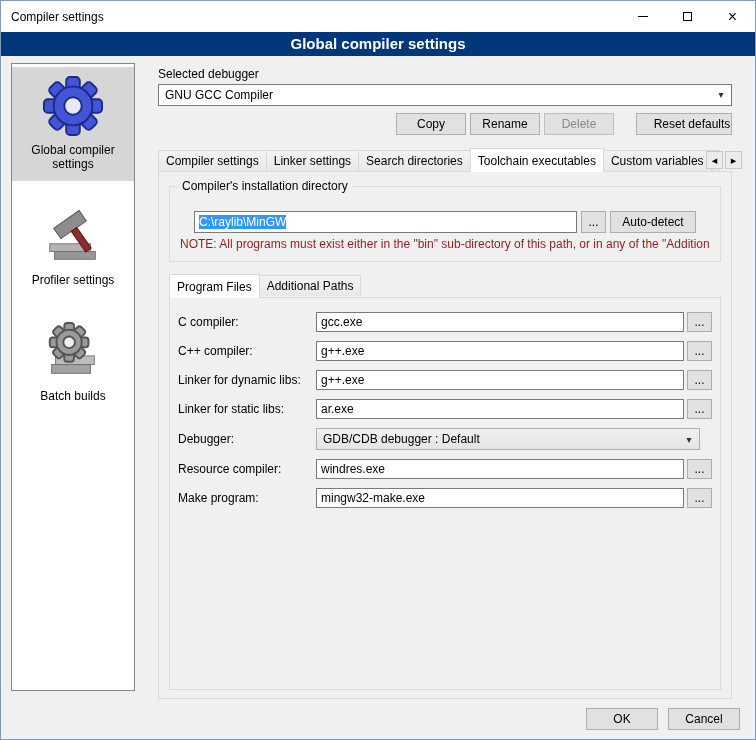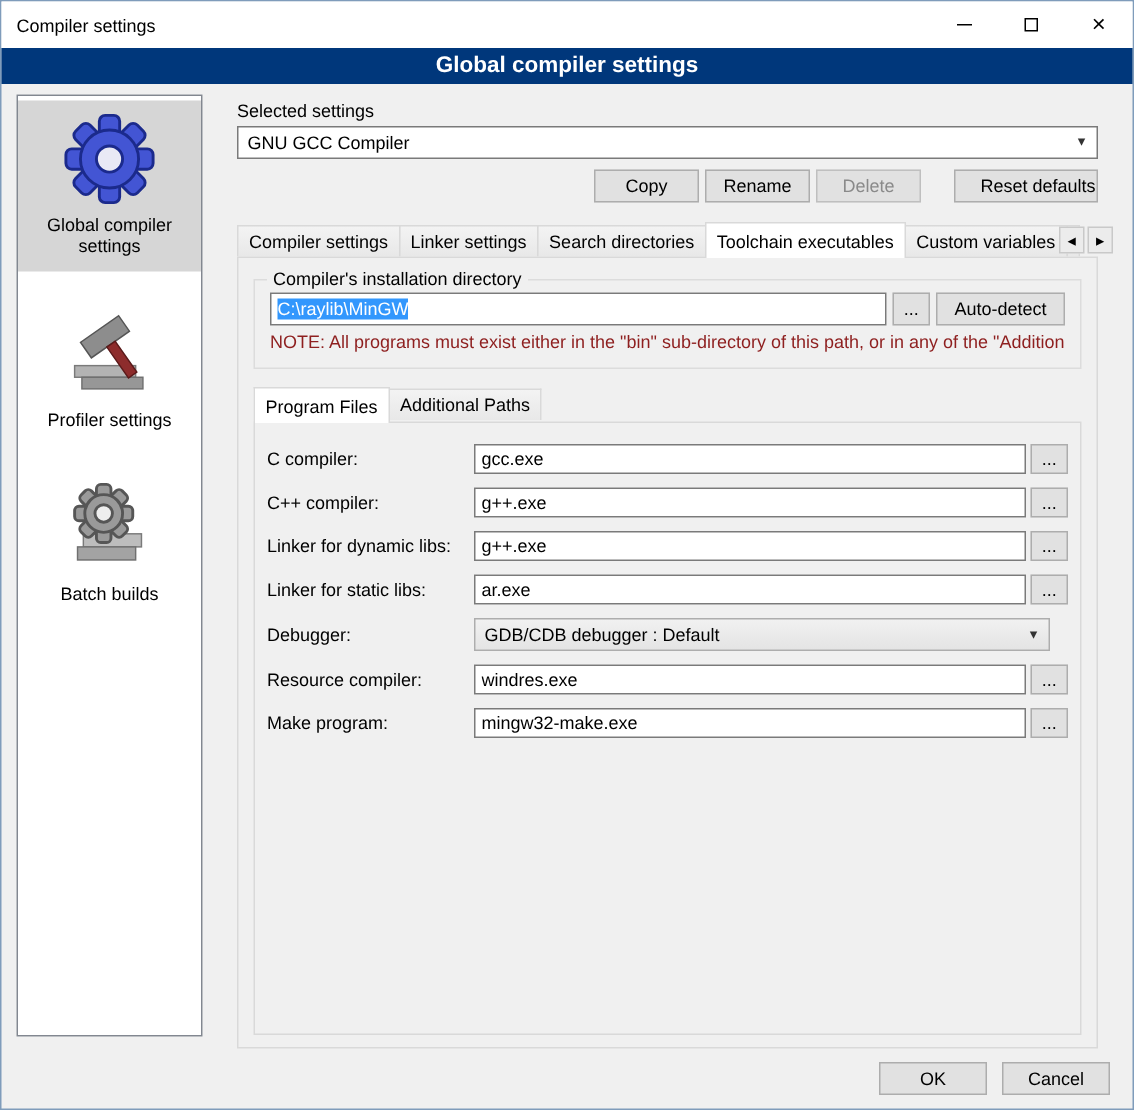--- a/index.html
+++ b/index.html
@@ -106,27 +106,27 @@
     font-size: 11px; cursor: default;
   }
   
   .tab-panel {
     flex: 1; margin: 0 12px; border: 1px solid #d9d9d9;
     background: #f0f0f0; padding: 10px 8px 8px;
     display: flex; flex-direction: column; z-index: 1;
   }
   .groupbox {
     border: 1px solid #dcdcdc; position: relative;
-    margin: 4px 2px 0; padding: 8px 8px 4px;
+    margin: 4px 2px 0; padding: 24px 8px 4px;
   }
   .groupbox .legend {
     position: absolute; top: -8px; left: 8px;
     background: #f0f0f0; padding: 0 4px;
   }
-  .dir-row { display: flex; gap: 4px; margin: 0 2px 3px; }
+  .dir-row { display: flex; gap: 4px; margin: 0 16px 3px; }
   .fake-input {
     flex: 1; height: 22px; background: #fff; border: 1px solid #7a7a7a;
     padding: 2px 4px; line-height: 16px; white-space: nowrap; overflow: hidden;
   }
   .sel-text { background: #3297fd; color: #fff; }
   .dots-btn { width: 25px; height: 22px; }
   .autodetect-btn { width: 86px; height: 22px; }
   .note {
     color: #8e1f1f; margin: 4px 2px 6px;
     white-space: nowrap; overflow: hidden;
@@ -229,21 +229,21 @@
             </g>
             <circle r="6" fill="#eee" stroke="#565656" stroke-width="2"></circle>
           </g>
         </svg>
         <span class="sb-label">Batch builds</span>
       </div>
     </div>
 
     <div class="main">
 
-      <div class="sel-label">Selected settings</div>
+      <div class="sel-label">Selected debugger</div>
 
       <div class="combo">
         <span>GNU GCC Compiler</span>
         <span class="arrow">▾</span>
       </div>
 
       <div class="btn-row">
         <span class="spacer"></span>
         <div class="btn w70">Copy</div>
         <div class="btn w70">Rename</div>

